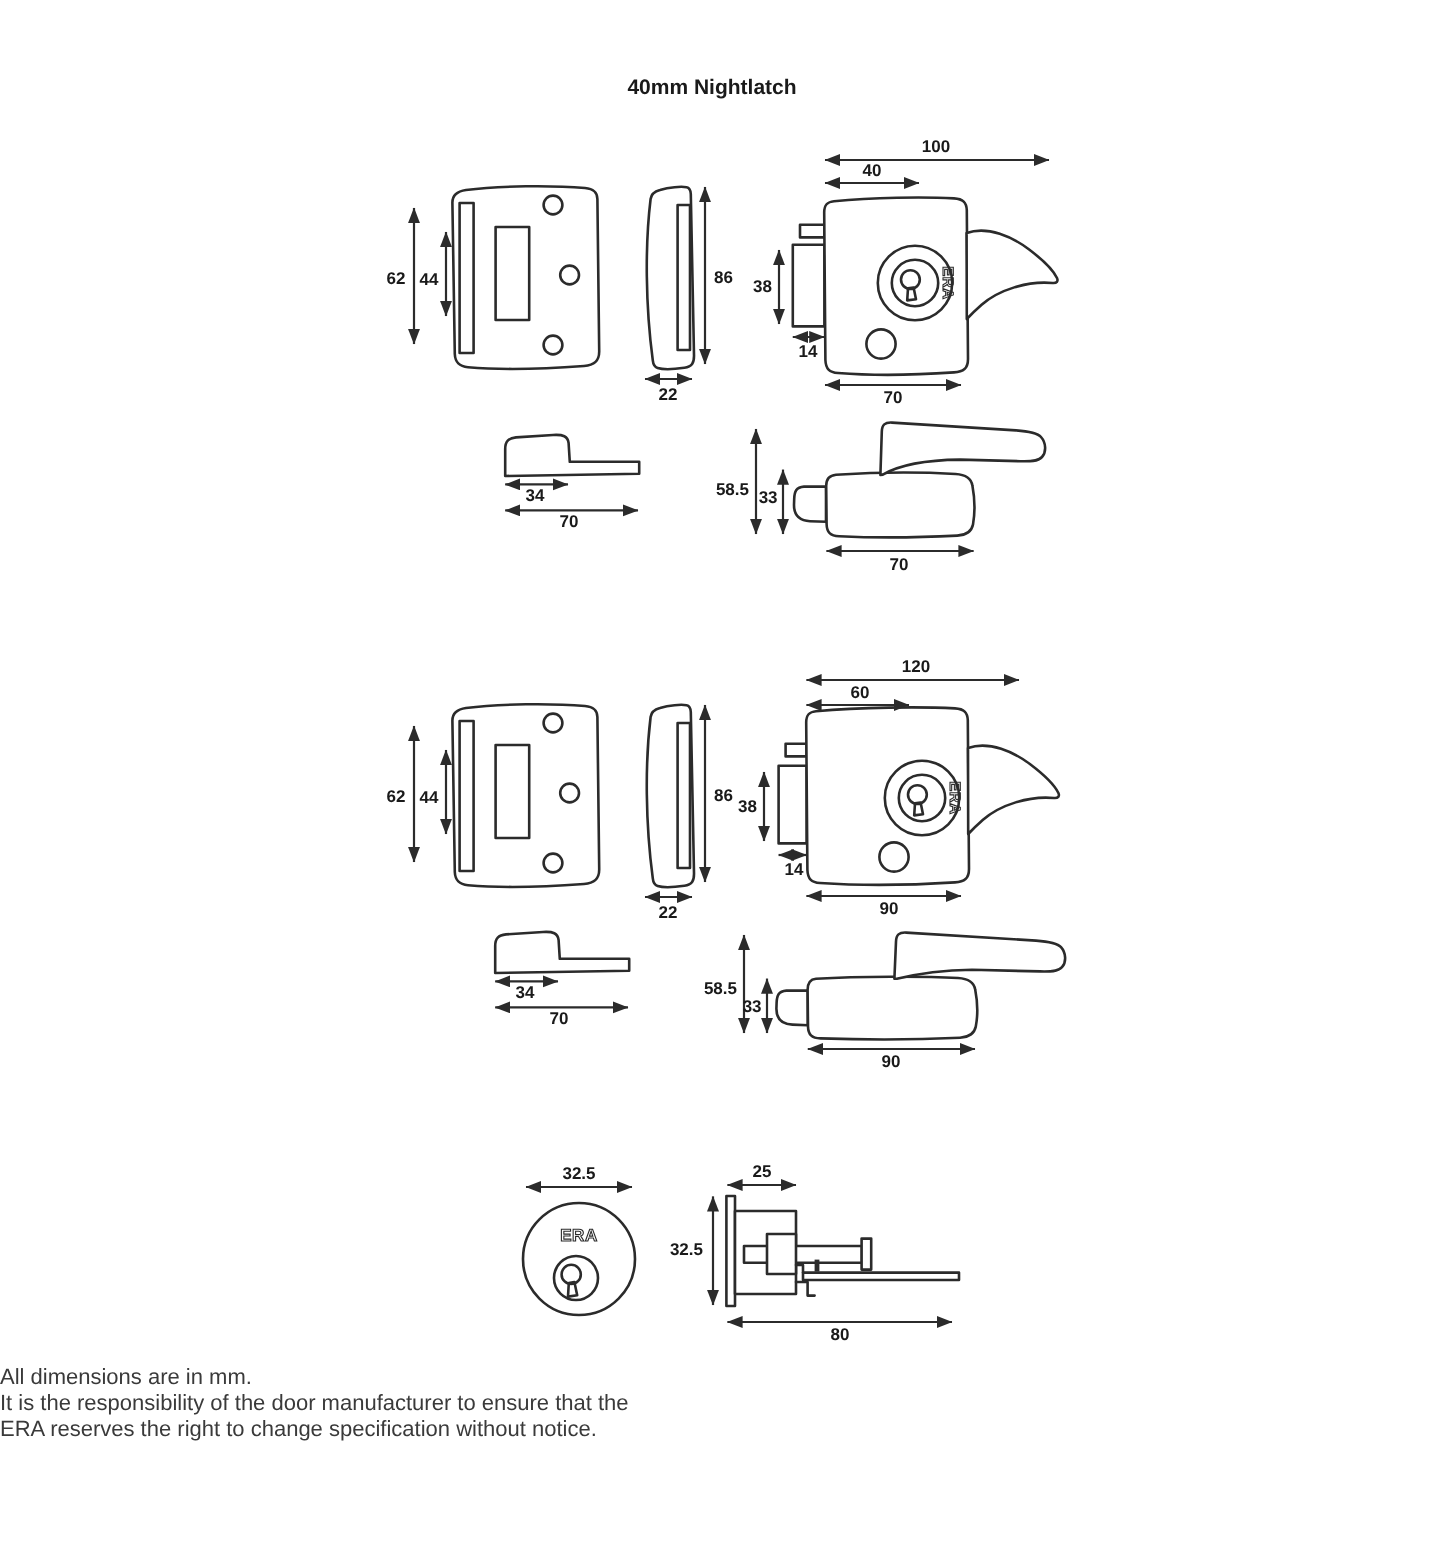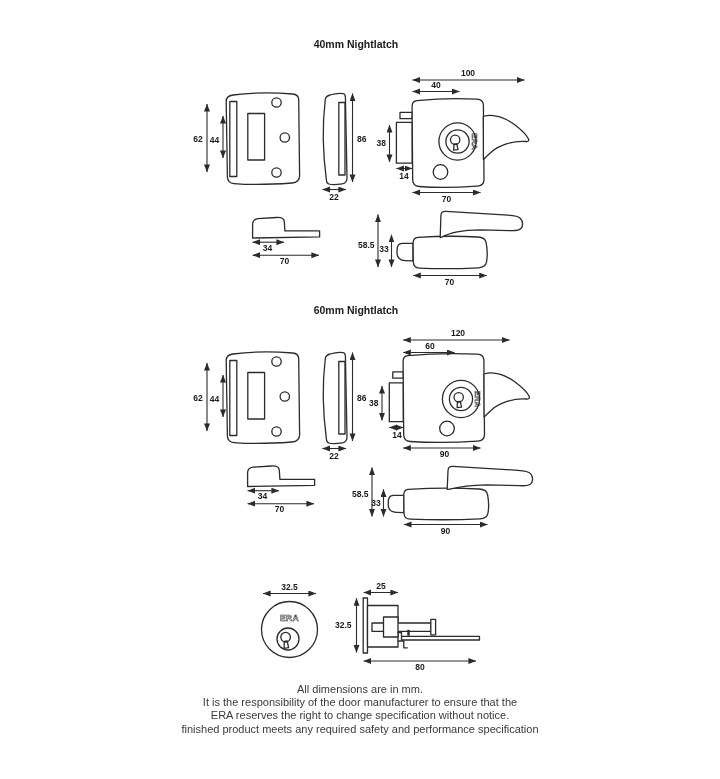--- a/index.html
+++ b/index.html
@@ -7,21 +7,21 @@
           font-family:"Liberation Sans",sans-serif;}
   #art{position:absolute;left:0;top:0;}
   .ln{fill:none;stroke:#2b2b2b;stroke-width:1.3;stroke-linejoin:round;stroke-linecap:round;}
   .fw{fill:#ffffff;stroke:#2b2b2b;stroke-width:1.3;stroke-linejoin:round;}
   .dim{stroke:#2b2b2b;stroke-width:1.1;marker-start:url(#ah);marker-end:url(#ah);}
   text.dl{font-family:"Liberation Sans",sans-serif;font-size:8.5px;font-weight:700;fill:#1a1a1a;}
   text.logo{font-family:"Liberation Sans",sans-serif;font-weight:700;fill:none;stroke:#2b2b2b;
             stroke-width:0.55;letter-spacing:0.3px;}
   .sec-title{position:absolute;left:0;width:712px;text-align:center;font-size:10.5px;
              font-weight:700;color:#1a1a1a;}
-  #footer{position:absolute;left:0;top:683px;width:720px;text-align:center;font-size:11px;
+  #footer{position:absolute;left:0;top:683px;width:720px;text-align:left;font-size:11px;
           line-height:13.2px;color:#3a3a3a;}
 </style>
 </head>
 <body>
 
 <div id="canvas">
 
   <svg id="art" width="720" height="779" viewBox="0 0 720 779">
     <defs>
       <marker id="ah" orient="auto-start-reverse" markerWidth="10" markerHeight="8" refX="7.6" refY="3" markerUnits="userSpaceOnUse">
@@ -203,21 +203,19 @@
         <line class="dim" x1="356.5" y1="598.2" x2="356.5" y2="652.5"></line>
         <line class="dim" x1="363.7" y1="661" x2="476" y2="661"></line>
         <text class="dl" x="381" y="588.5" text-anchor="middle">25</text>
         <text class="dl" x="351.5" y="627.5" text-anchor="end">32.5</text>
         <text class="dl" x="420" y="670" text-anchor="middle">80</text>
       </g>
     </g>
   </svg>
 
   <div class="sec-title" style="top:38px">40mm Nightlatch</div>
-  <div class="sec-title" style="top:304px">60mm Nightlatch</div>
 
   <div id="footer">
     <div>All dimensions are in mm.</div>
     <div>It is the responsibility of the door manufacturer to ensure that the</div>
     <div>ERA reserves the right to change specification without notice.</div>
-    <div>finished product meets any required safety and performance specification</div>
   </div>
 </div>
 
 </body></html>

